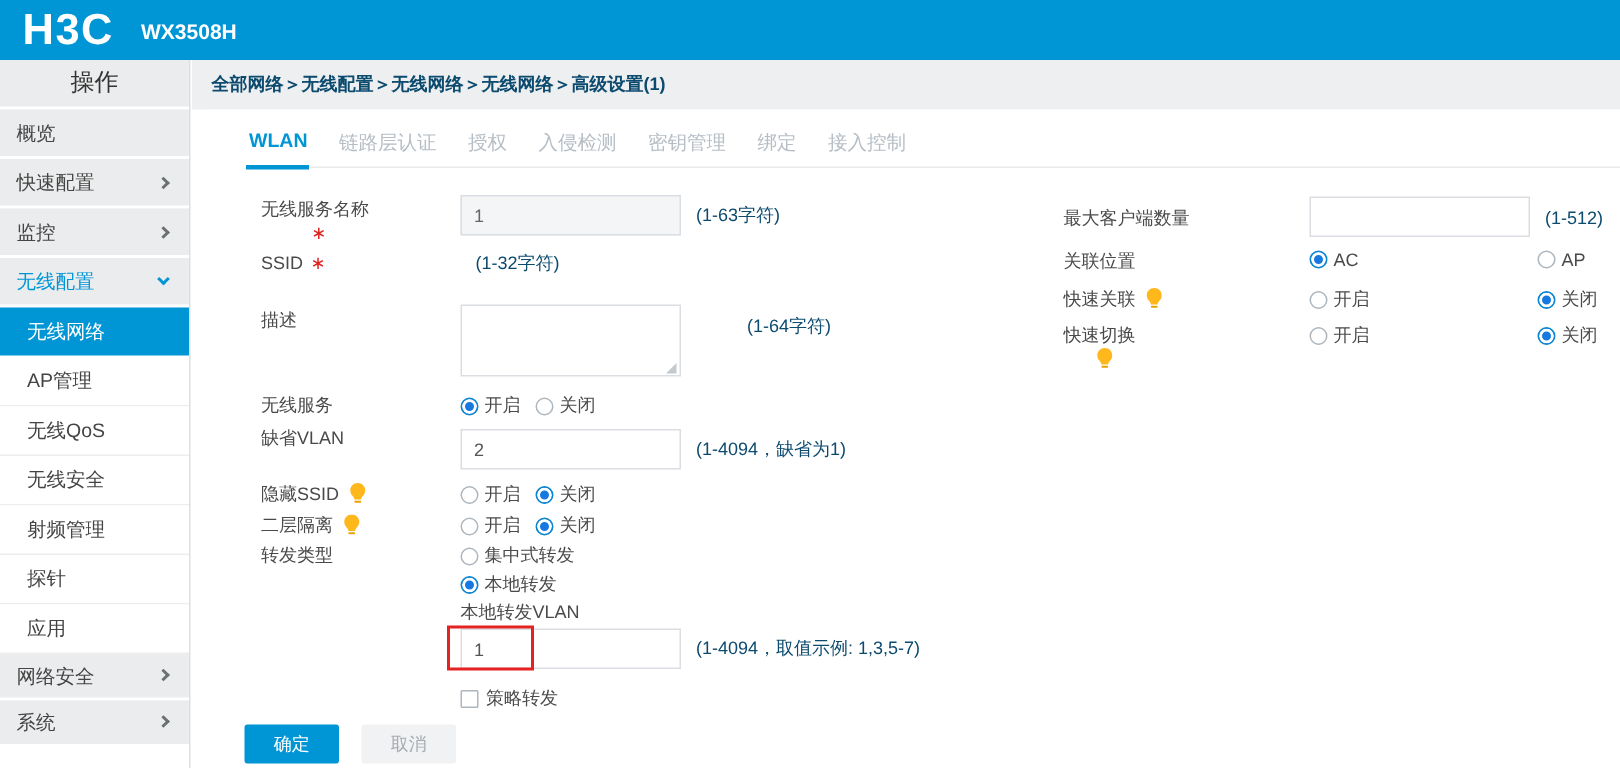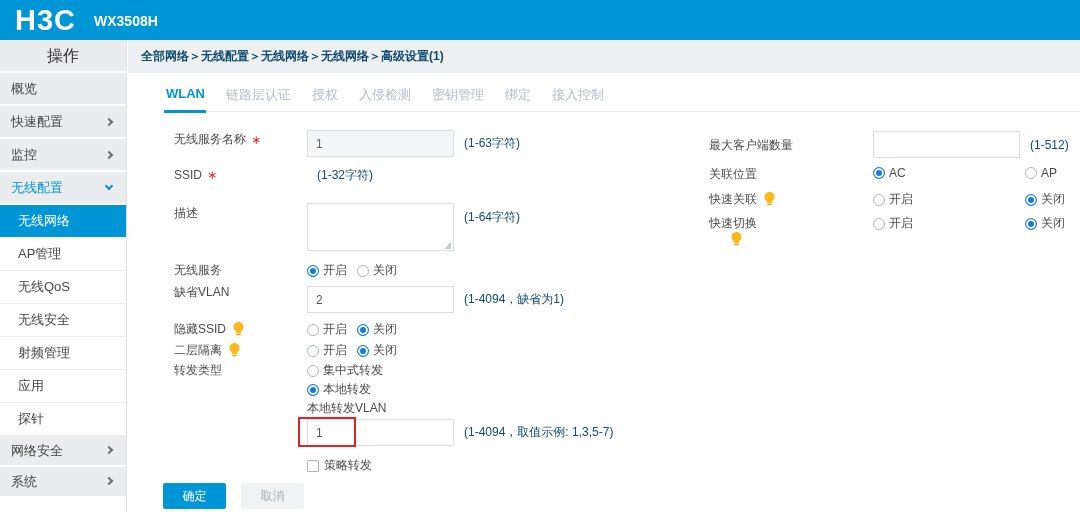--- a/index.html
+++ b/index.html
@@ -116,24 +116,24 @@
     <div class="side-item sub">
       <span>无线QoS</span>
     </div>
     <div class="side-item sub">
       <span>无线安全</span>
     </div>
     <div class="side-item sub">
       <span>射频管理</span>
     </div>
     <div class="side-item sub">
+      <span>探针</span>
+    </div>
+    <div class="side-item sub">
       <span>应用</span>
-    </div>
-    <div class="side-item sub">
-      <span>探针</span>
     </div>
     <div class="side-item top short">
       <span>网络安全</span>
       <span class="chev right" style="top:11px"></span>
     </div>
     <div class="side-item top short">
       <span>系统</span>
       <span class="chev right" style="top:11px"></span>
     </div>
   </div>
@@ -146,41 +146,41 @@
       <span class="tab active">WLAN</span>
       <span class="tab">链路层认证</span>
       <span class="tab">授权</span>
       <span class="tab">入侵检测</span>
       <span class="tab">密钥管理</span>
       <span class="tab">绑定</span>
       <span class="tab">接入控制</span>
     </div>
     <div class="tab-underline"></div>
 
-    <div class="row" style="left:34px; top:58px;">
+    <div class="row" style="left:34px; top:58px;flex-direction:column;">
       <span class="lbl">无线服务名称</span>
       <span class="req">∗</span>
     </div>
     <div class="row" style="left:167px; top:57px;">
       <input class="txt" disabled="" value="1" style="">
       <span class="hint" style="margin-left:10px;">(1-63字符)</span>
     </div>
 
     <div class="row" style="left:34px; top:95px;">
       <span class="lbl">SSID</span>
       <span class="req">∗</span>
     </div>
     <div class="row" style="left:167px; top:94px;">
       <span class="hint" style="margin-left:10px;">(1-32字符)</span>
     </div>
 
     <div class="row" style="left:34px; top:132px;">
       <span class="lbl">描述</span>
     </div>
-    <div class="row" style="left:167px; top:130px; align-items:flex-start;">
+    <div class="row" style="left:167px; top:130px; align-items:flex-start;gap:34px;">
       <span class="ta-wrap"><textarea class="txt" value="" style=""></textarea></span>
       <span class="hint" style="margin-left:10px; margin-top:6px;">(1-64字符)</span>
     </div>
 
     <div class="row" style="left:34px; top:189px;">
       <span class="lbl">无线服务</span>
     </div>
     <div class="row" style="left:167px; top:189px; gap:10px;">
       <span class="opt">
         <span class="radio sel"></span>

